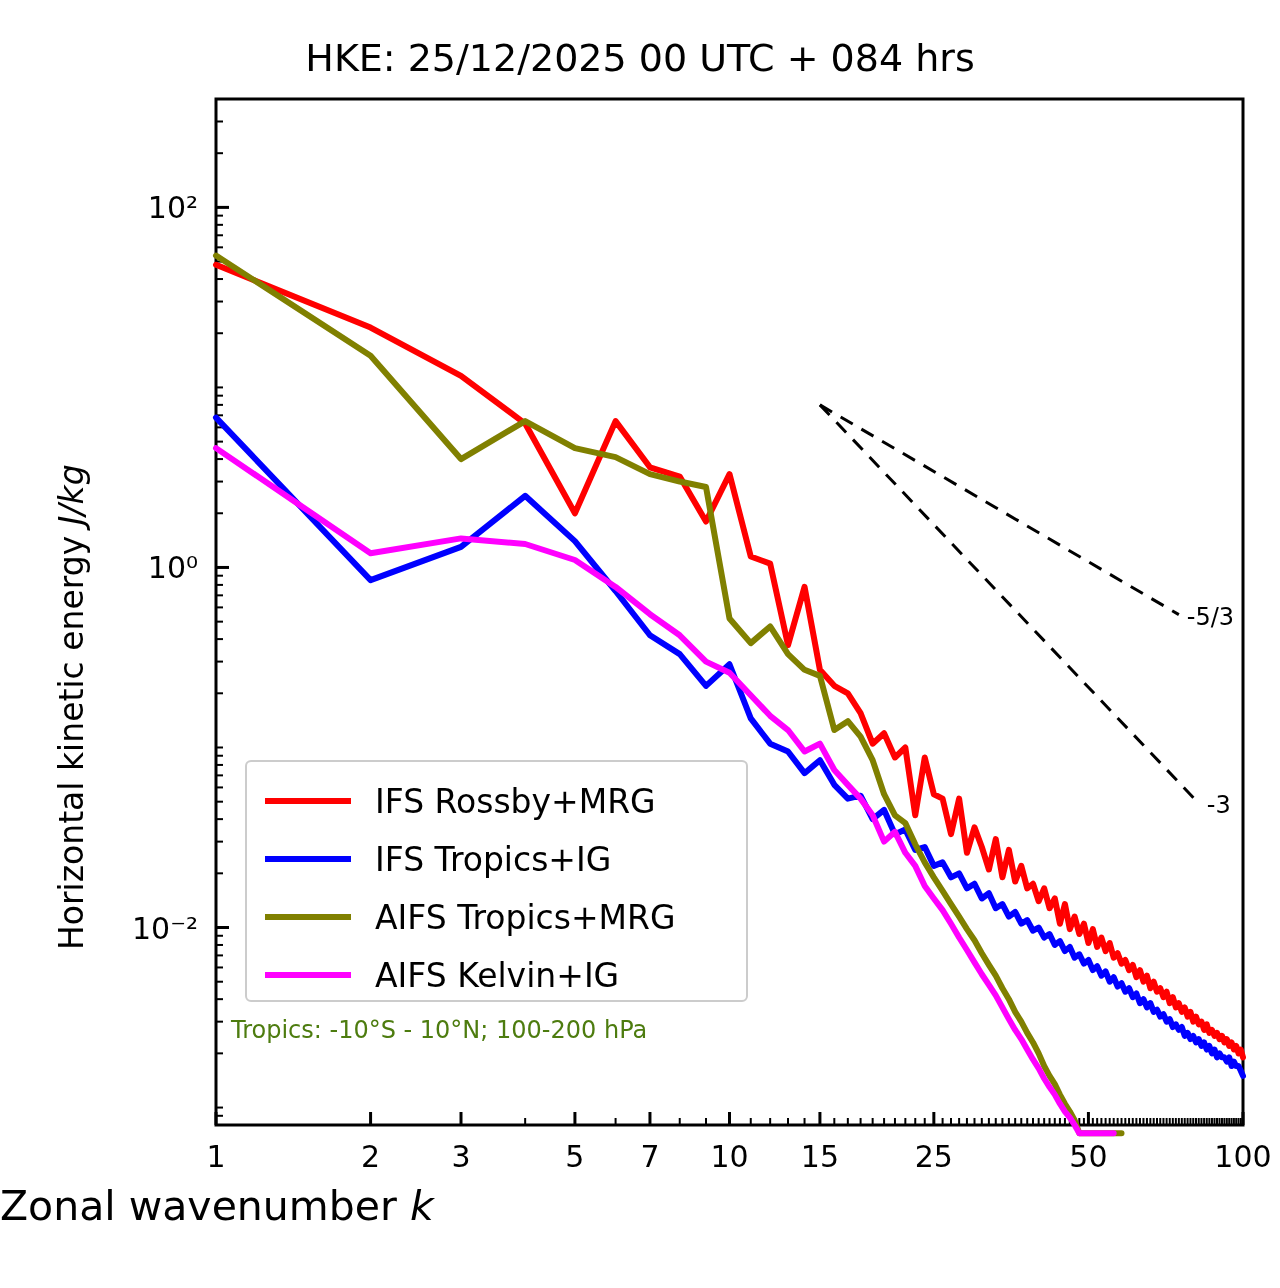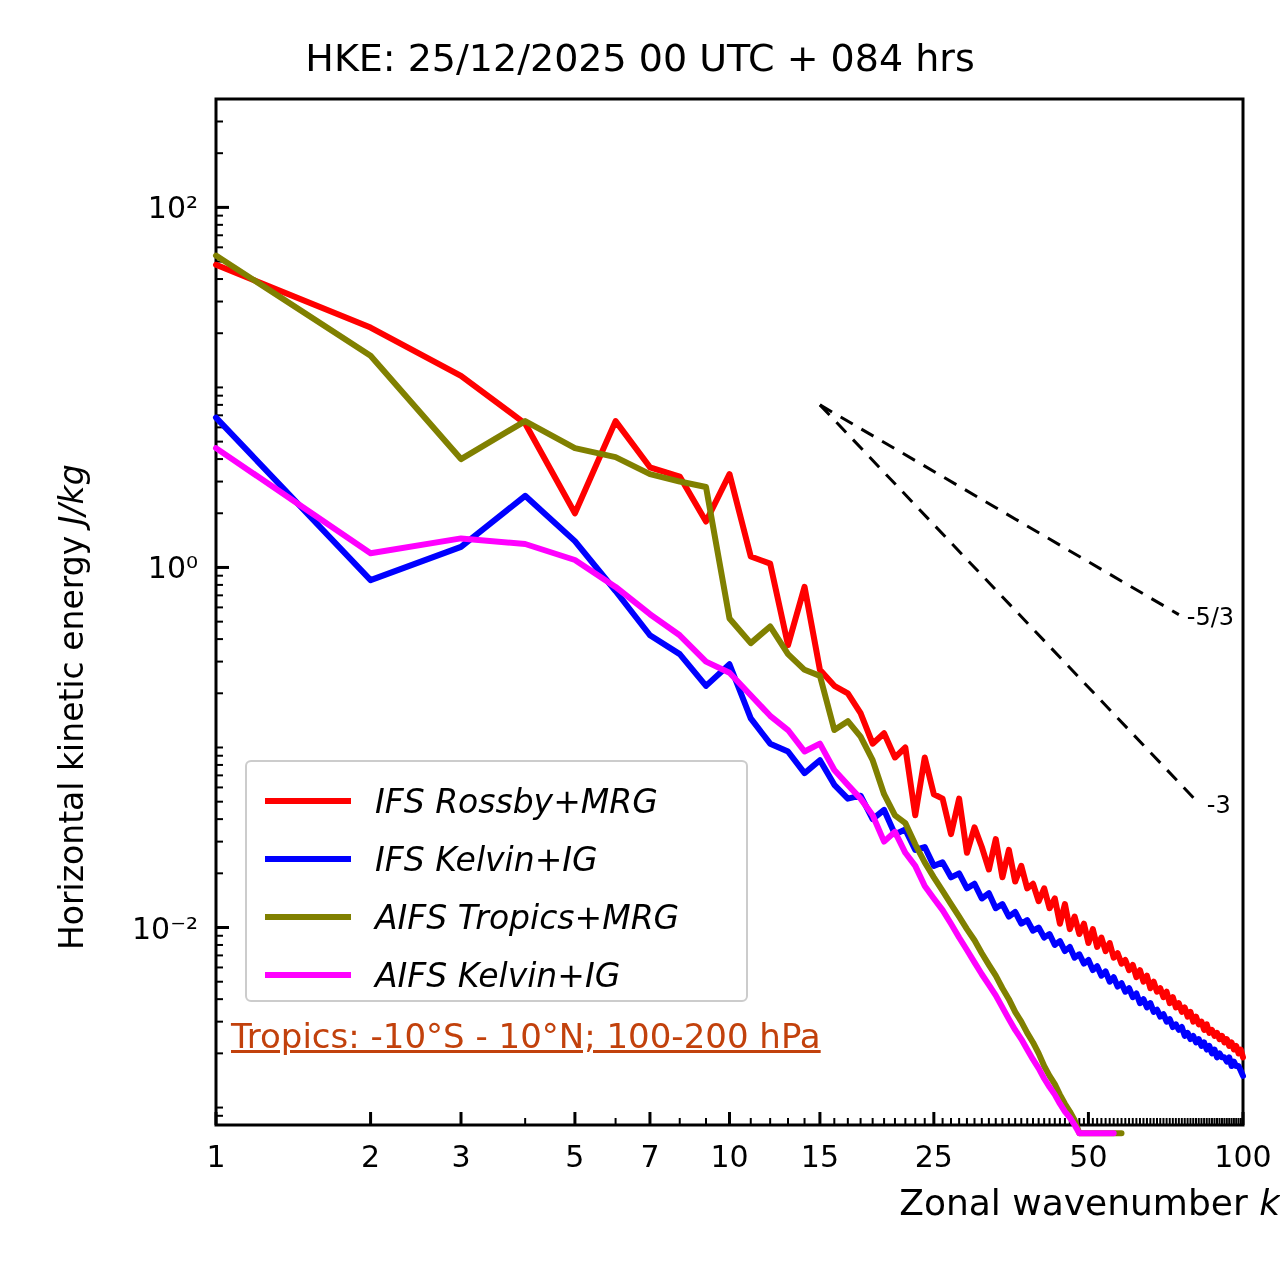--- a/index.html
+++ b/index.html
@@ -40,22 +40,22 @@
     font-size: 33px;
     white-space: nowrap;
     color: #000;
   }
   .ylabel .it { font-style: italic; }
   .xlabel {
     position: absolute;
     left: 0;
     top: 1182px;
     width: 1280px;
-    text-align: right;
-    font-size: 36px;
+    text-align: left;
+    font-size: 41px;
     color: #000;
   }
   .xlabel .it { font-style: italic; }
   svg#plot {
     position: absolute;
     left: 0;
     top: 0;
     width: 1280px;
     height: 1288px;
   }
@@ -79,21 +79,20 @@
   .legend-box {
     position: absolute;
     left: 245px;
     top: 760px;
     width: 503px;
     height: 242px;
     border: 2px solid #cccccc;
     border-radius: 6px;
     background: #ffffff;
     box-sizing: border-box;
-    font-style: italic;
   }
   .legend-row {
     position: absolute;
     left: 18px;
     height: 58px;
     display: flex;
     align-items: center;
   }
   .legend-swatch {
     width: 86px;
@@ -104,24 +103,23 @@
   .legend-text {
     font-size: 33px;
     color: #000;
     white-space: nowrap;
     line-height: 1;
   }
   .annotation {
     position: absolute;
     left: 231px;
     top: 1016px;
-    font-size: 34px;
-    color: #c2410c;
+    font-size: 24px;
+    color: #4d7c0f;
     white-space: nowrap;
-    text-decoration: underline;
   }
 </style>
 </head>
 <body>
 
 <div id="figure">
 
   <div class="fig-title">HKE: 25/12/2025 00 UTC + 084 hrs</div>
 
   <div class="ylabel"><span>Horizontal kinetic energy </span><span class="it">J/kg</span></div>
@@ -316,21 +314,21 @@
       </g>
   </svg>
 
   <div class="legend-box">
     <div class="legend-row" style="top:10px">
       <span class="legend-swatch" style="background: rgb(255, 0, 0);"></span>
       <span class="legend-text">IFS Rossby+MRG</span>
     </div>
     <div class="legend-row" style="top:68px">
       <span class="legend-swatch" style="background: rgb(0, 0, 255);"></span>
-      <span class="legend-text">IFS Kelvin+IG</span>
+      <span class="legend-text">IFS Tropics+IG</span>
     </div>
     <div class="legend-row" style="top:126px">
       <span class="legend-swatch" style="background: rgb(128, 128, 0);"></span>
       <span class="legend-text">AIFS Tropics+MRG</span>
     </div>
     <div class="legend-row" style="top:184px">
       <span class="legend-swatch" style="background: rgb(255, 0, 255);"></span>
       <span class="legend-text">AIFS Kelvin+IG</span>
     </div>
   </div>

